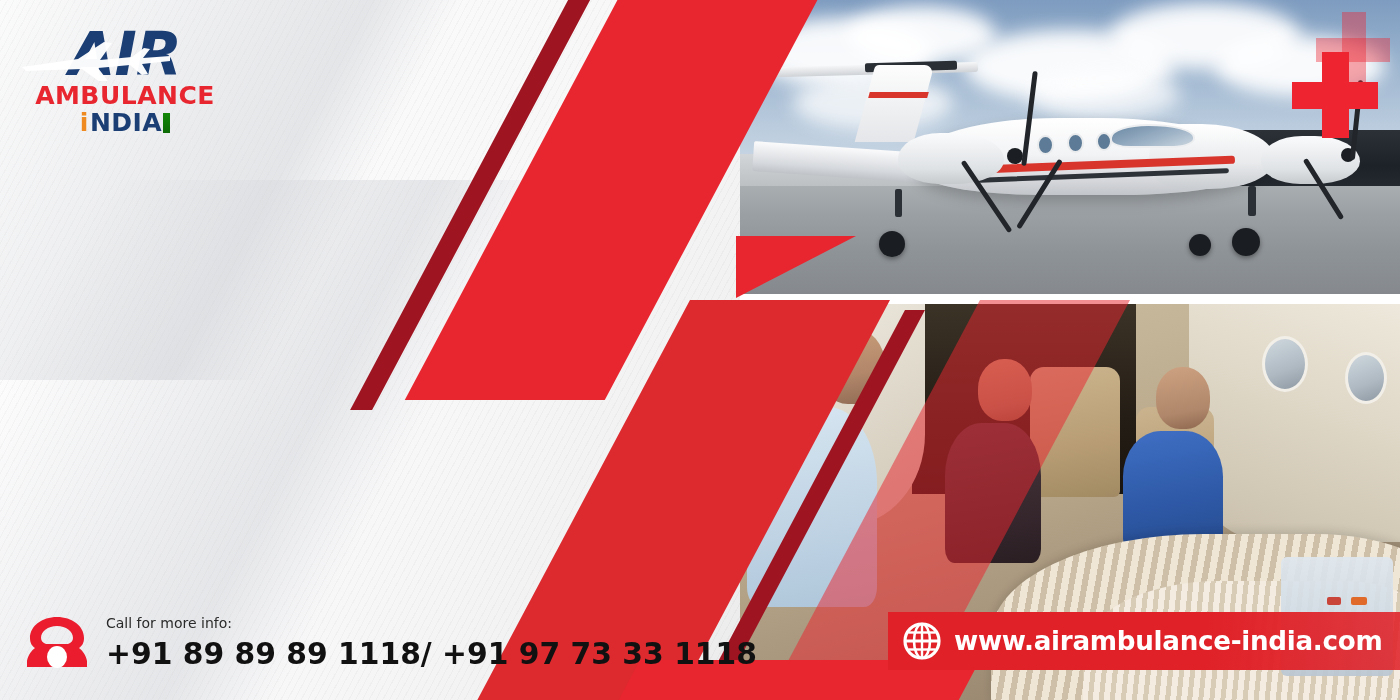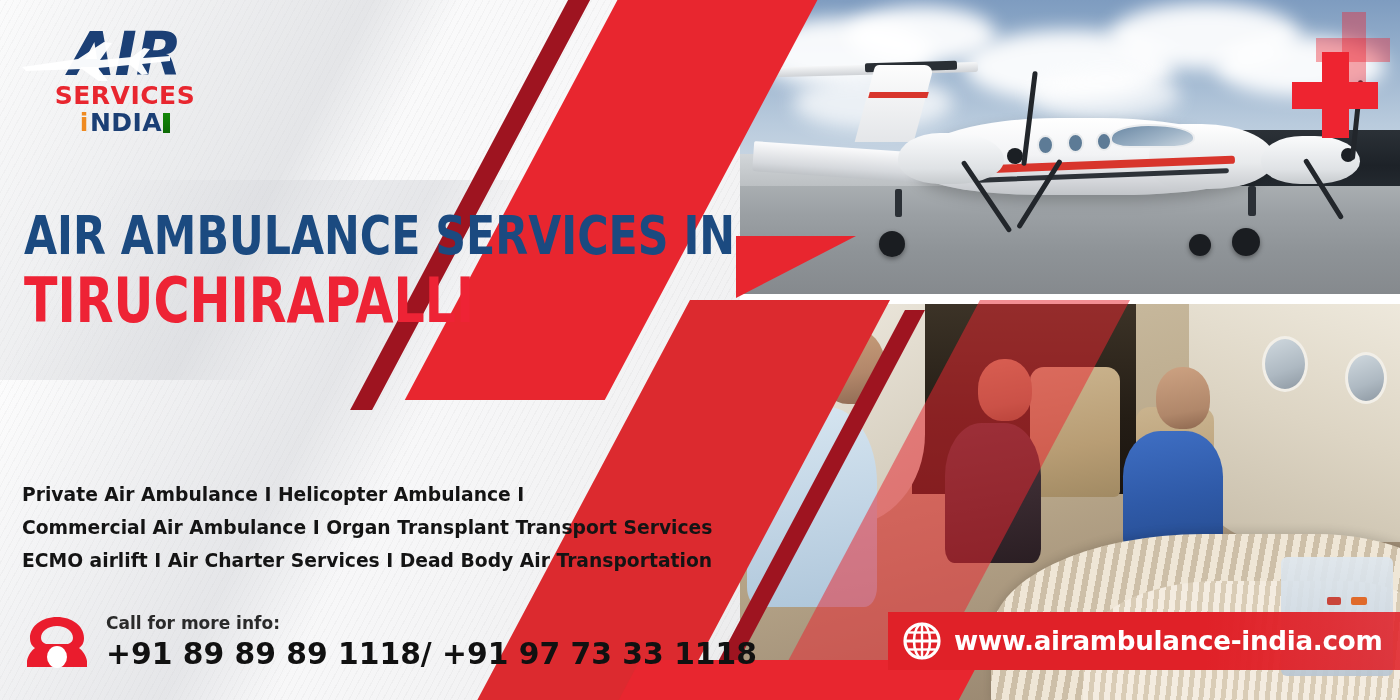--- a/index.html
+++ b/index.html
@@ -289,21 +289,21 @@
     line-height:33px; white-space:nowrap;
     transform:scaleX(0.96); transform-origin:left center;
   }
 
   
   .call-wrap { position:absolute; left:22px; top:612px; display:flex; align-items:center; gap:14px; }
   .phone-icon { width:70px; height:58px; flex:0 0 auto; }
   .call-text { display:flex; flex-direction:column; }
   .call-label {
     font-family:"DejaVu Sans", sans-serif;
-    font-size:17px; font-weight:700; color:#2a2a2a; line-height:22px;
+    font-size:14px; font-weight:400; color:#2a2a2a; line-height:22px;
   }
   .call-number {
     font-family:"DejaVu Sans", sans-serif;
     font-size:31px; font-weight:900; color:#111111; line-height:38px;
     letter-spacing:0px; white-space:nowrap;
     transform:scaleX(0.96); transform-origin:left center;
   }
 
   
   .web-bar {
@@ -424,38 +424,29 @@
     <div class="bar-v" style="left:30px;top:0;width:27px;height:86px;"></div>
   </div>
 
   <div class="logo">
     <div style="position:relative;">
       <div class="logo-air">AIR</div>
       <svg class="logo-plane" viewBox="0 0 175 44">
         <path d="M2 30 L58 22 L84 5 L92 6 L80 23 L112 20 L124 11 L130 12 L123 21 L150 19 L150 24 L122 27 L128 37 L122 38 L110 28 L78 31 L88 44 L80 45 L62 32 L6 34 Z" fill="#ffffff" opacity="0.97"></path>
       </svg>
     </div>
-    <div class="logo-amb">SERVICES</div>
+    <div class="logo-amb">AMBULANCE</div>
     <div class="logo-india-wrap">
       <span class="logo-india flag-i">i</span>
       <span class="logo-india">NDIA</span>
       <span class="flag-green"></span>
     </div>
   </div>
 
-  <div class="headline">
-    <div class="h-line1">AIR AMBULANCE SERVICES IN</div>
-    <div class="h-line2">TIRUCHIRAPALLI</div>
-  </div>
-
-  <div class="svc-list">
-    <div class="svc-line">Private Air Ambulance I Helicopter Ambulance I</div>
-    <div class="svc-line">Commercial Air Ambulance I Organ Transplant Transport Services</div>
-    <div class="svc-line">ECMO airlift I Air Charter Services I Dead Body Air Transportation</div>
-  </div>
+
 
   <div class="call-wrap">
     <svg class="phone-icon" viewBox="0 0 70 58">
       <path d="M35 4 C20 4 8 13 8 25 C8 30 10 33 13 35 C10 37 6 42 5 48 L5 54 L65 54 L65 48 C64 42 60 37 57 35 C60 33 62 30 62 25 C62 13 50 4 35 4 Z
                M35 13 C44 13 51 18 51 25 C51 28 49 30 46 31 L24 31 C21 30 19 28 19 25 C19 18 26 13 35 13 Z" fill="#ea1c2d"></path>
       <ellipse cx="35" cy="44" rx="10" ry="11" fill="#ffffff"></ellipse>
     </svg>
     <div class="call-text">
       <div class="call-label">Call for more info:</div>
       <div class="call-number">+91 89 89 89 1118/ +91 97 73 33 1118</div>

